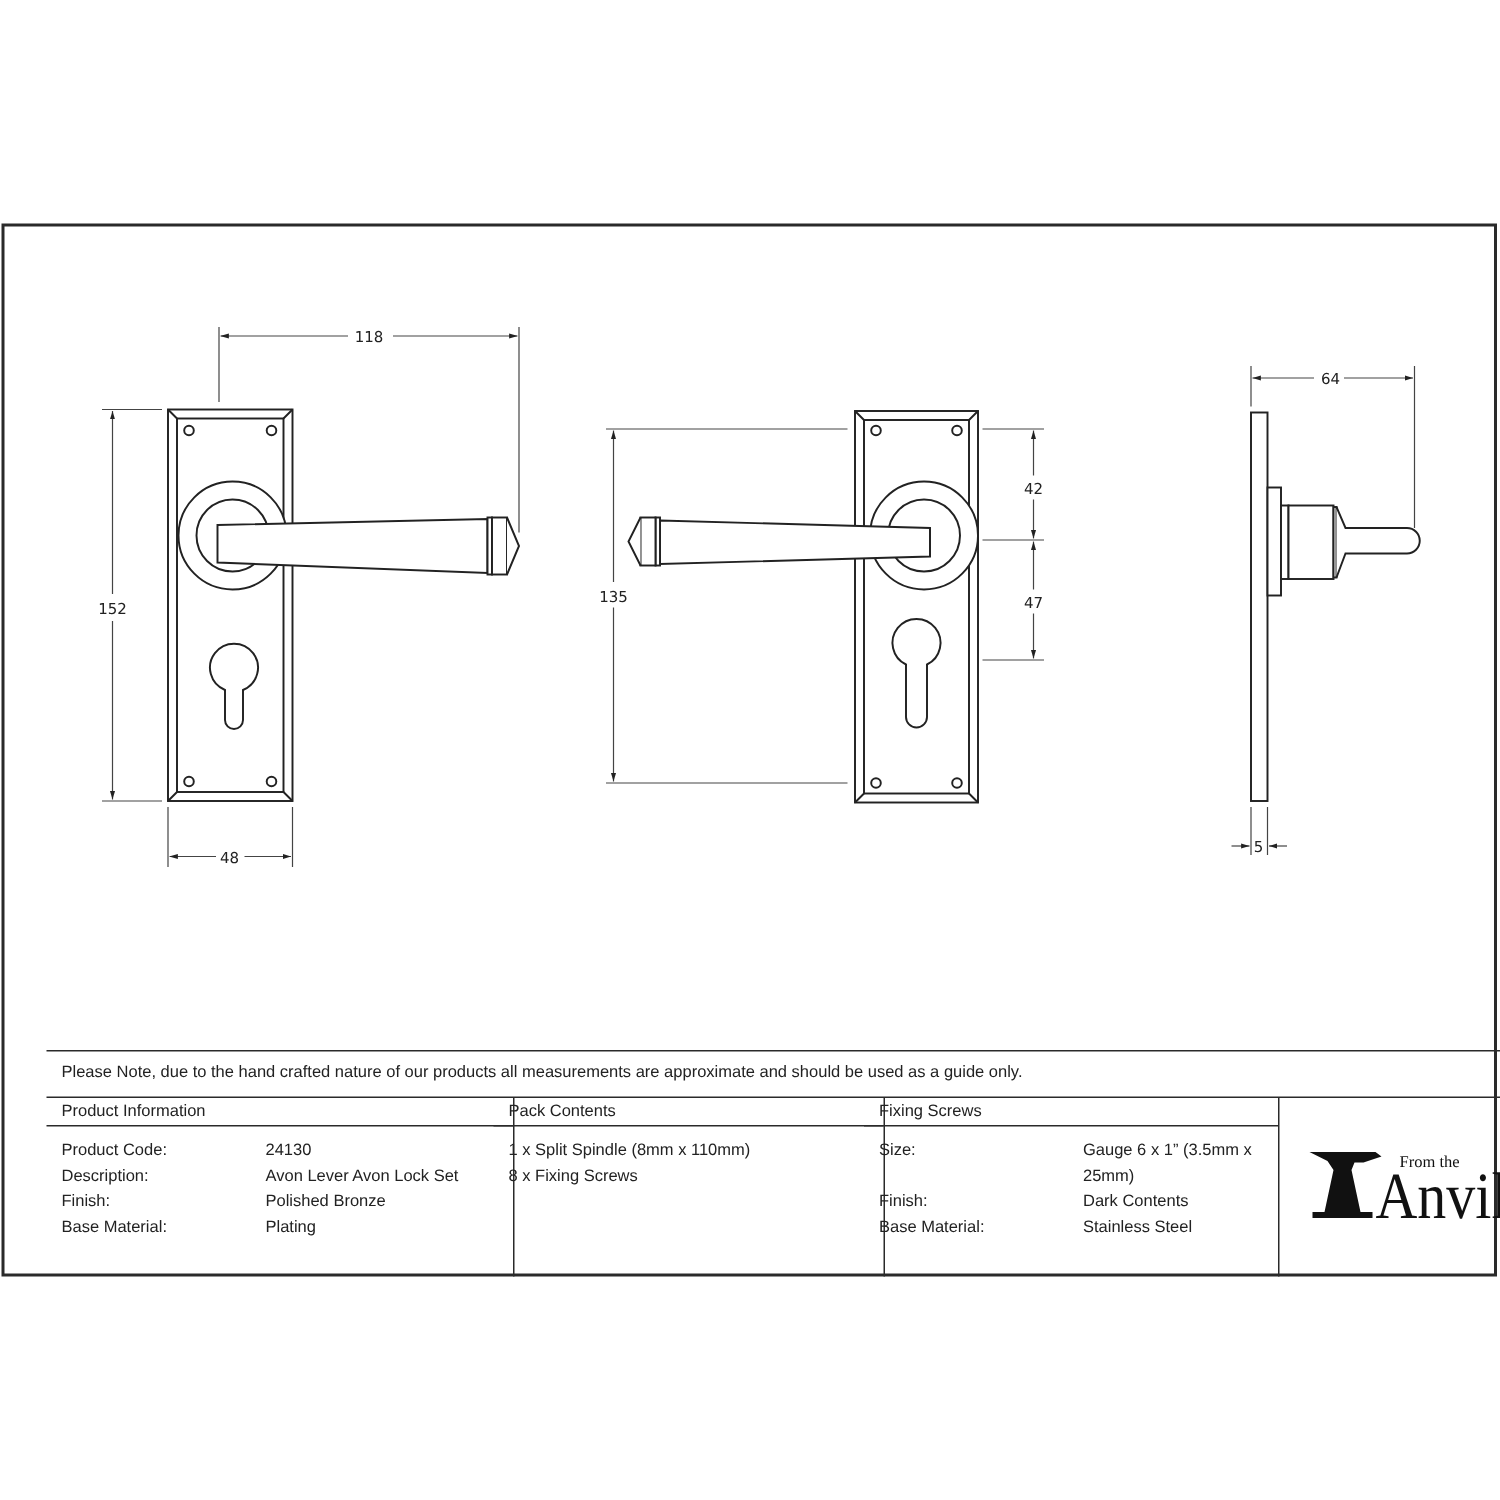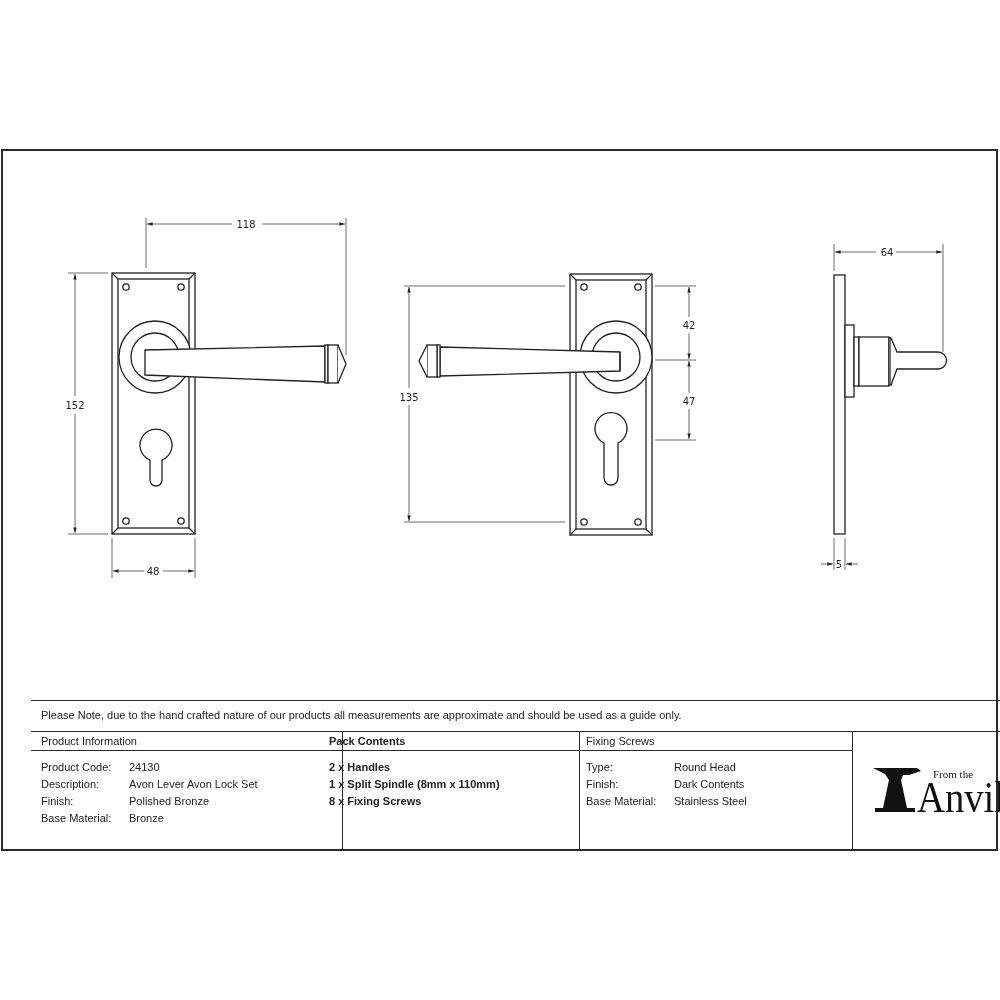--- a/index.html
+++ b/index.html
@@ -8,27 +8,27 @@
     #sheet { position: absolute; left: 1px; top: 149px; width: 997px; height: 702px;
              border: 2px solid #2a2a2a; box-sizing: border-box; }
     #drawing { position: absolute; left: 0; top: 0; width: 1000px; height: 1000px; }
     .dim-text { font-family: "DejaVu Sans", sans-serif; font-size: 10px; fill: #222; }
     #spec-table { position: absolute; left: 1px; top: 700px; width: 997px; height: 151px;
                   border-top: 1.5px solid #2a2a2a; box-sizing: border-box; font-size: 11px; margin-left: 30px; }
     .note-row { position: absolute; left: 0; top: 0; width: 100%; height: 31px;
                 border-bottom: 1.5px solid #2a2a2a; box-sizing: border-box; padding: 8px 0 0 10px; }
     .col { position: absolute; top: 31px; bottom: 0; box-sizing: border-box; }
     .col.c1 { left: 0; width: 312px; border-right: 1.5px solid #2a2a2a; }
-    .col.c2 { left: 288px; width: 261px; border-right: 1.5px solid #2a2a2a; font-weight: bold; }
+    .col.c2 { left: 298px; width: 261px; border-right: 1.5px solid #2a2a2a; }
     .col.c3 { left: 545px; width: 277px; border-right: 1.5px solid #2a2a2a; }
     .col.c4 { left: 822px; right: 12px; }
     .col-head { height: 19px; border-bottom: 1.5px solid #2a2a2a; padding: 3px 0 0 10px;
                 box-sizing: border-box; }
     .col-body { padding: 8px 0 0 10px; line-height: 17px; }
-    .kv { display: flex; }
+    .kv { display: flex; gap: 48px; }
     .kv .k { width: 88px; flex: none; }
     .c3 .kv .k { width: 88px; }
     .list-line { display: block; }
     #logo { position: absolute; left: 18px; top: 26px; width: 140px; height: 60px; }
     .logo-small { font-family: "Liberation Serif", "DejaVu Serif", serif; font-size: 11px; fill: #111; }
     .logo-big { font-family: "Liberation Serif", "DejaVu Serif", serif; font-size: 44px; fill: #111; }
   </style>
 </head>
 <body>
 
@@ -159,40 +159,39 @@
       <div class="kv">
           <span class="k">Description:</span>
           <span>Avon Lever Avon Lock Set</span>
         </div>
       <div class="kv">
           <span class="k">Finish:</span>
           <span>Polished Bronze</span>
         </div>
       <div class="kv">
           <span class="k">Base Material:</span>
-          <span>Bronze</span>
+          <span>Plating</span>
         </div>
     </div>
   </div>
 
   <div class="col c2">
     <div class="col-head">Pack Contents</div>
     <div class="col-body">
-      <span class="list-line">2 x Handles</span>
       <span class="list-line">1 x Split Spindle (8mm x 110mm)</span>
       <span class="list-line">8 x Fixing Screws</span>
     </div>
   </div>
 
   <div class="col c3">
     <div class="col-head">Fixing Screws</div>
     <div class="col-body">
       <div class="kv">
-          <span class="k">Type:</span>
-          <span>Round Head</span>
+          <span class="k">Size:</span>
+          <span>Gauge 6 x 1” (3.5mm x 25mm)</span>
         </div>
       <div class="kv">
           <span class="k">Finish:</span>
           <span>Dark Contents</span>
         </div>
       <div class="kv">
           <span class="k">Base Material:</span>
           <span>Stainless Steel</span>
         </div>
     </div>

